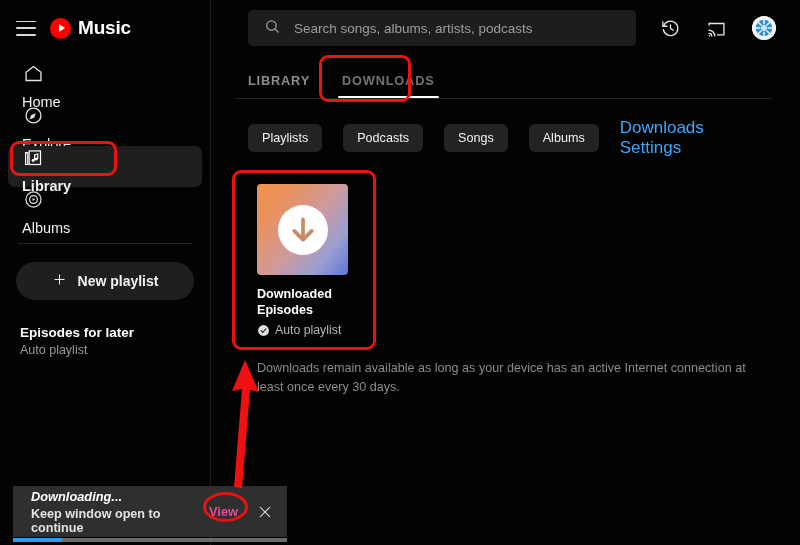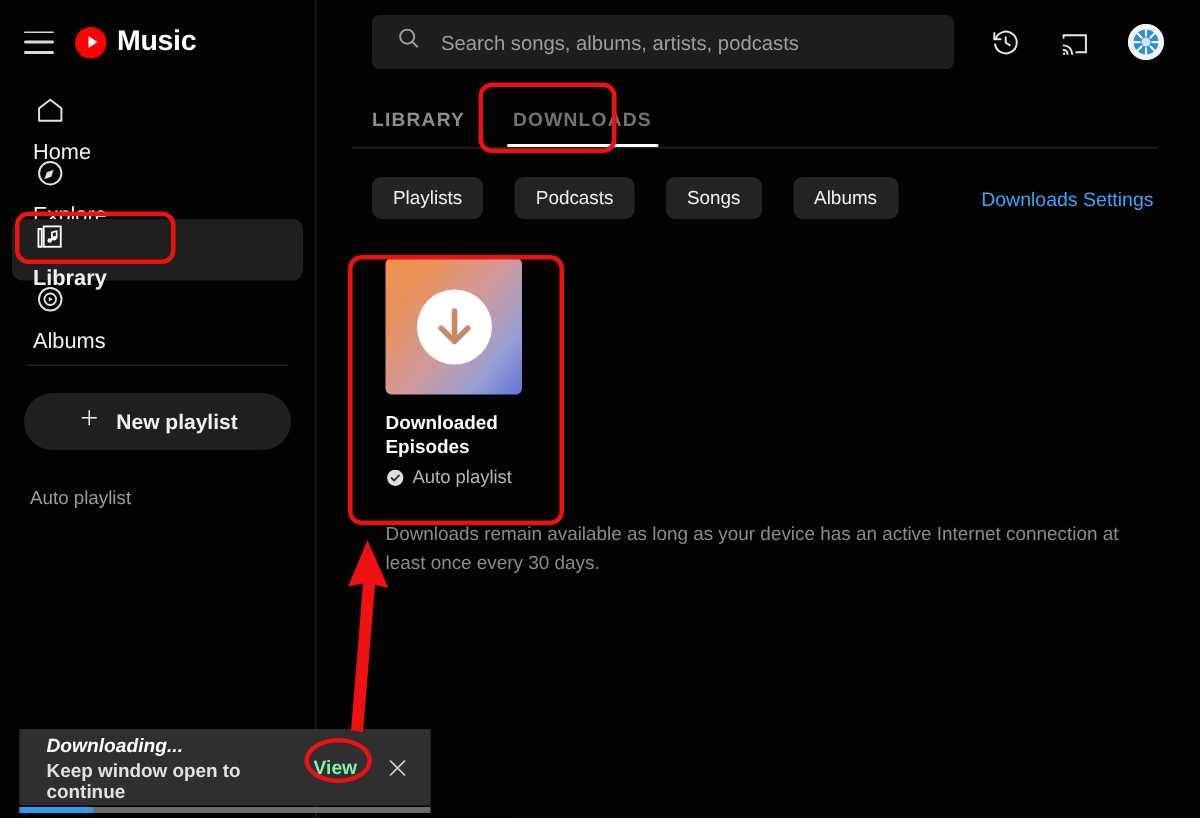--- a/index.html
+++ b/index.html
@@ -68,21 +68,21 @@
   .tabs { display:flex; align-items:flex-end; gap:32px; padding-left:37px; height:42px; }
   .tab { position:relative; padding-bottom:9px; cursor:pointer; }
   .tab-lbl { font-size:12.8px; letter-spacing:0.8px; font-weight:bold; color:#8d8d8d; }
   .tab.active .tab-lbl { color:#737373; }
   .tab.active::after { content:""; position:absolute; left:-4px; right:-4px; bottom:0; height:2.5px; background:#fff; border-radius:2px; }
   .tabs-rule { height:1px; background:#232323; margin-left:24px; margin-right:28px; }
 
   .chips { display:flex; align-items:center; padding-left:37px; margin-top:19px; gap:21px; }
   .chip { height:28px; padding:0 14px; background:#232323; border-radius:6px; display:flex; align-items:center; cursor:pointer; }
   .chip span { color:#f1f1f1; font-size:12.6px; }
-  .dl-settings { margin-left:auto; margin-right:31px; color:#3ea6ff; font-size:13px; cursor:pointer; }
+  .dl-settings { margin-left:auto; margin-right:31px; color:#3ea6ff; font-size:17px; cursor:pointer; }
 
   .grid { padding-left:46px; margin-top:26px; }
   .card { width:91px; cursor:pointer; }
   .thumb {
     width:91px; height:91px; border-radius:4px;
     background:linear-gradient(128deg,#f0934a 0%,#e9915c 22%,#cf9a9c 52%,#9a9fd2 78%,#5f74d8 100%);
     display:flex; align-items:center; justify-content:center;
   }
   .dl-circle { width:50px; height:50px; border-radius:50%; background:#fff; display:flex; align-items:center; justify-content:center; }
   .card-title { color:#fff; font-size:12.6px; font-weight:bold; line-height:1.28; margin-top:11px; width:86px; }
@@ -92,21 +92,21 @@
   .note { color:#8b8b8b; font-size:12.6px; line-height:1.48; width:502px; margin:22px 0 0 46px; }
 
   
   .notif {
     position:absolute; left:13px; bottom:8px; width:274px; height:51px;
     background:#2f2f2f; display:flex; align-items:center; padding:0 12px 0 18px;
   }
   .notif-text { flex:1; }
   .notif-t1 { color:#fff; font-size:12.8px; font-weight:bold;font-style:italic; }
   .notif-t2 { color:#e2e2e2; font-size:12.6px; font-weight:bold; margin-top:3px; }
-  .notif-view { color:#86efac; font-size:12.8px; font-weight:bold; margin-right:19px; cursor:pointer; }
+  .notif-view { color:#ec4899; font-size:12.8px; font-weight:bold; margin-right:19px; cursor:pointer; }
   .notif-close { width:16px; height:16px; cursor:pointer; margin-right:2px; }
   .progress { position:absolute; left:13px; bottom:3px; width:274px; height:4px; background:#6b6b6b; }
   .progress .bar { height:100%; background:#2e9bf0; }
 
   
   .hl { position:absolute; border:3px solid #ee1111; pointer-events:none; }
   .hl.r1 { left:10px; top:141px; width:107px; height:35px; border-radius:9px; }
   .hl.r2 { left:319px; top:55px; width:92px; height:47px; border-radius:9px; }
   .hl.r3 { left:232px; top:170px; width:144px; height:180px; border-radius:9px; }
   .hl.oval { left:203px; top:492px; width:45px; height:30px; border-radius:50%; }
@@ -184,20 +184,21 @@
     <div class="newplaylist">
       <span>
         <svg width="15" height="15" viewBox="0 0 24 24" stroke="#f1f1f1" stroke-width="1.6">
           <path d="M12 4v16M4 12h16"></path>
         </svg>
       </span>
       <span class="lbl">New playlist</span>
     </div>
 
     <div class="ep-block">
+      <div class="ep-title">Episodes for later</div>
       <div class="ep-sub">Auto playlist</div>
     </div>
   </div>
 
   <div class="main">
 
     <div class="topbar">
       <div class="searchbox">
         <span>
           <svg width="17" height="17" viewBox="0 0 24 24" fill="none" stroke="#a0a0a0" stroke-width="1.8">

